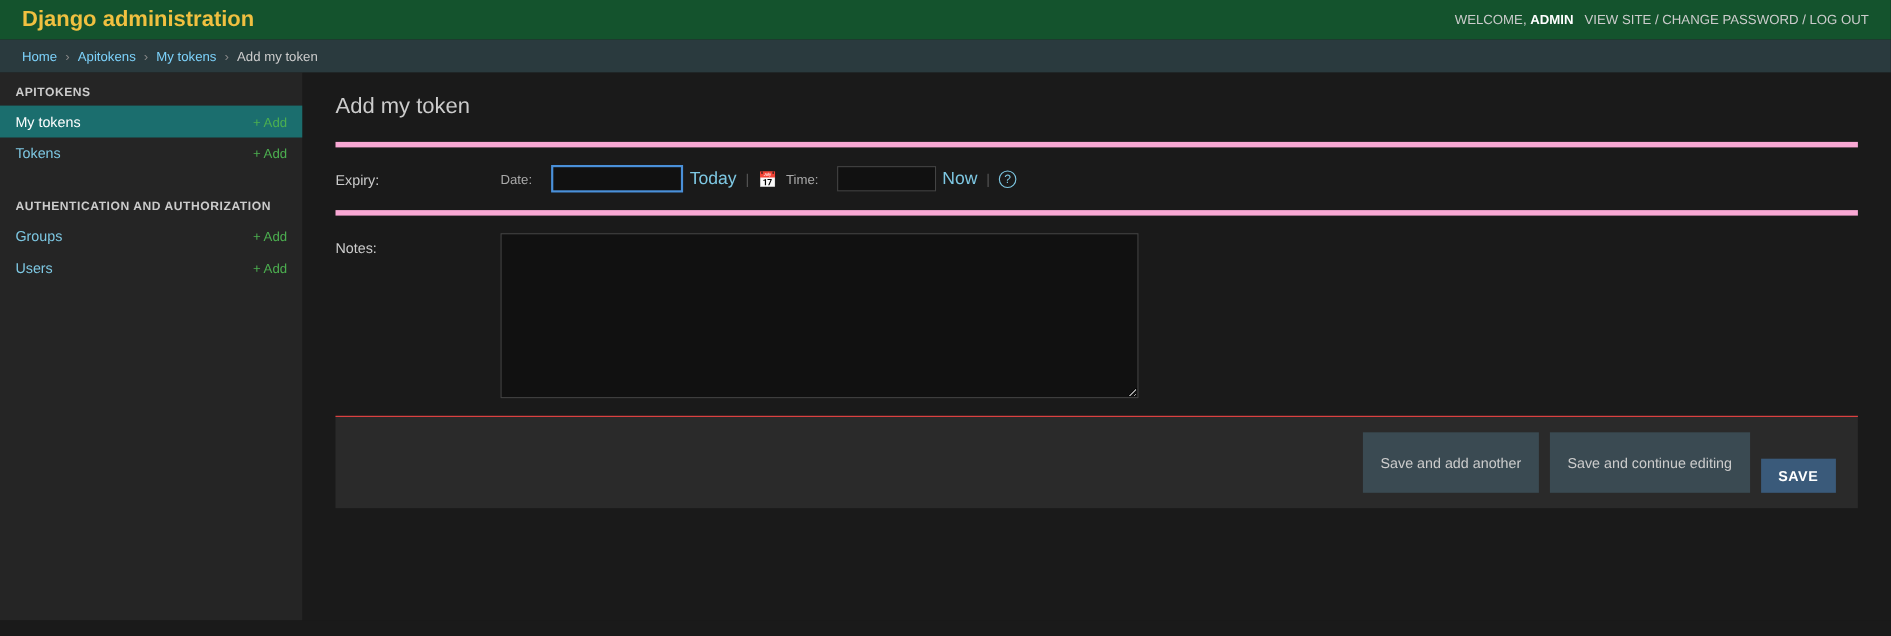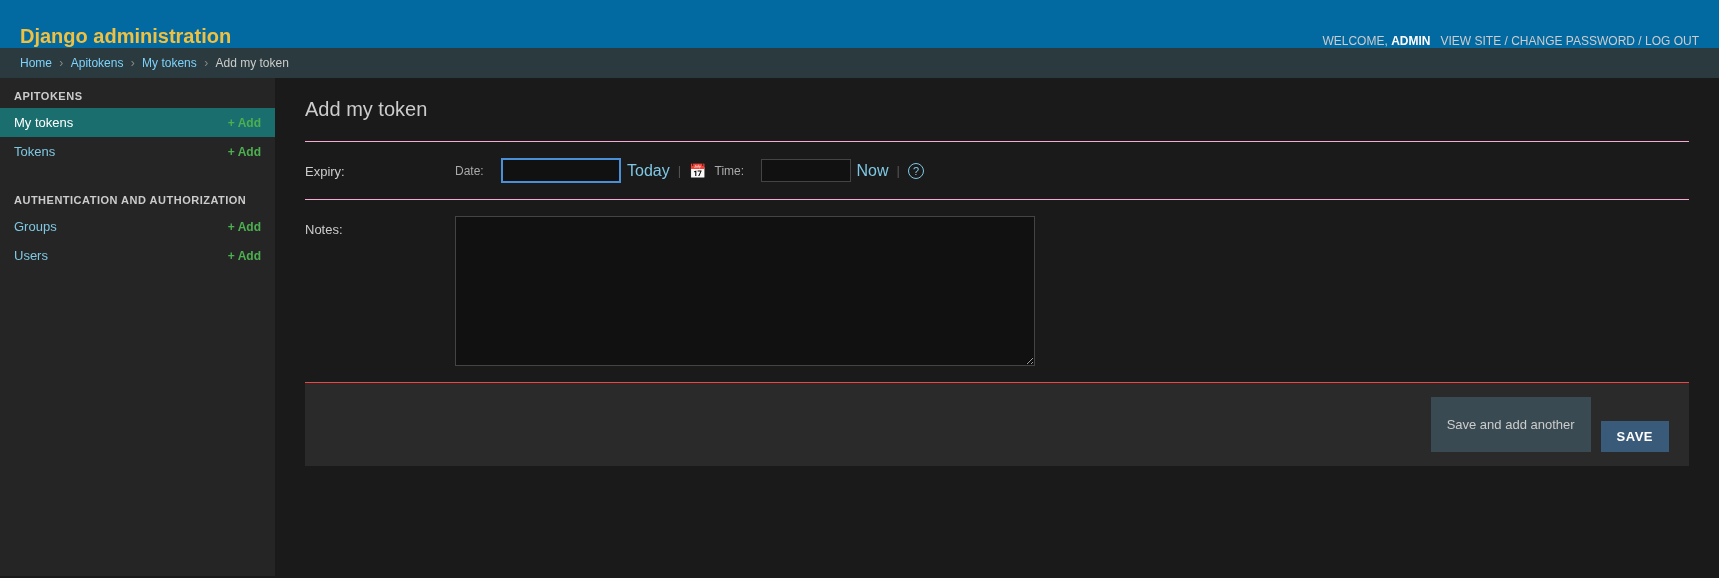--- a/index.html
+++ b/index.html
@@ -1,24 +1,24 @@
 <!DOCTYPE html>
 <html><head>
   <meta charset="utf-8">
   <style>
     * { box-sizing: border-box; margin: 0; padding: 0; }
     body { font-family: 'Segoe UI', Arial, sans-serif; background: #1a1a1a; color: #ccc; font-size: 13px; }
 
     
     .header {
-      background: #0369a1;
+      background: #14532d;
       padding: 0 20px;
-      height: 48px;
-      display: flex;
-      align-items: flex-end;
+      height: 36px;
+      display: flex;
+      align-items: center;
       justify-content: space-between;
     }
     .header-title {
       color: #f0c040;
       font-size: 20px;
       font-weight: bold;
     }
     .header-user {
       color: #ccc;
       font-size: 12px;
@@ -74,42 +74,42 @@
       text-decoration: none;
       color: #7ec8e3;
     }
     .sidebar-item.active {
       background: #1b6e6e;
       color: #fff;
     }
     .sidebar-item .add-link {
       color: #4caf50;
       font-size: 12px;
-      font-weight: bold;
+      font-weight: normal;
     }
     .sidebar-spacer {
       height: 16px;
     }
 
     
     .main {
       flex: 1;
       padding: 20px 30px;
       background: #1a1a1a;
     }
     .page-title {
       color: #ccc;
       font-size: 20px;
       font-weight: normal;
       margin-bottom: 20px;
     }
 
     
     .form-section {
-      border-top: 1px solid #f9a8d4;
+      border-top: 5px solid #f9a8d4;
       padding-top: 16px;
       margin-bottom: 16px;
     }
     .form-row {
       display: flex;
       align-items: flex-start;
       margin-bottom: 12px;
     }
     .form-label {
       width: 150px;
@@ -301,16 +301,17 @@
 
     <div class="form-section">
       <div class="form-row">
         <div class="form-label">Notes:</div>
         <textarea class="notes-textarea" style=""></textarea>
       </div>
     </div>
 
     <div class="submit-row">
       <button class="btn btn-secondary">Save and add another</button>
+      <button class="btn btn-secondary">Save and continue editing</button>
       <button class="btn btn-primary">SAVE</button>
     </div>
   </main>
 </div>
 
 </body></html>

